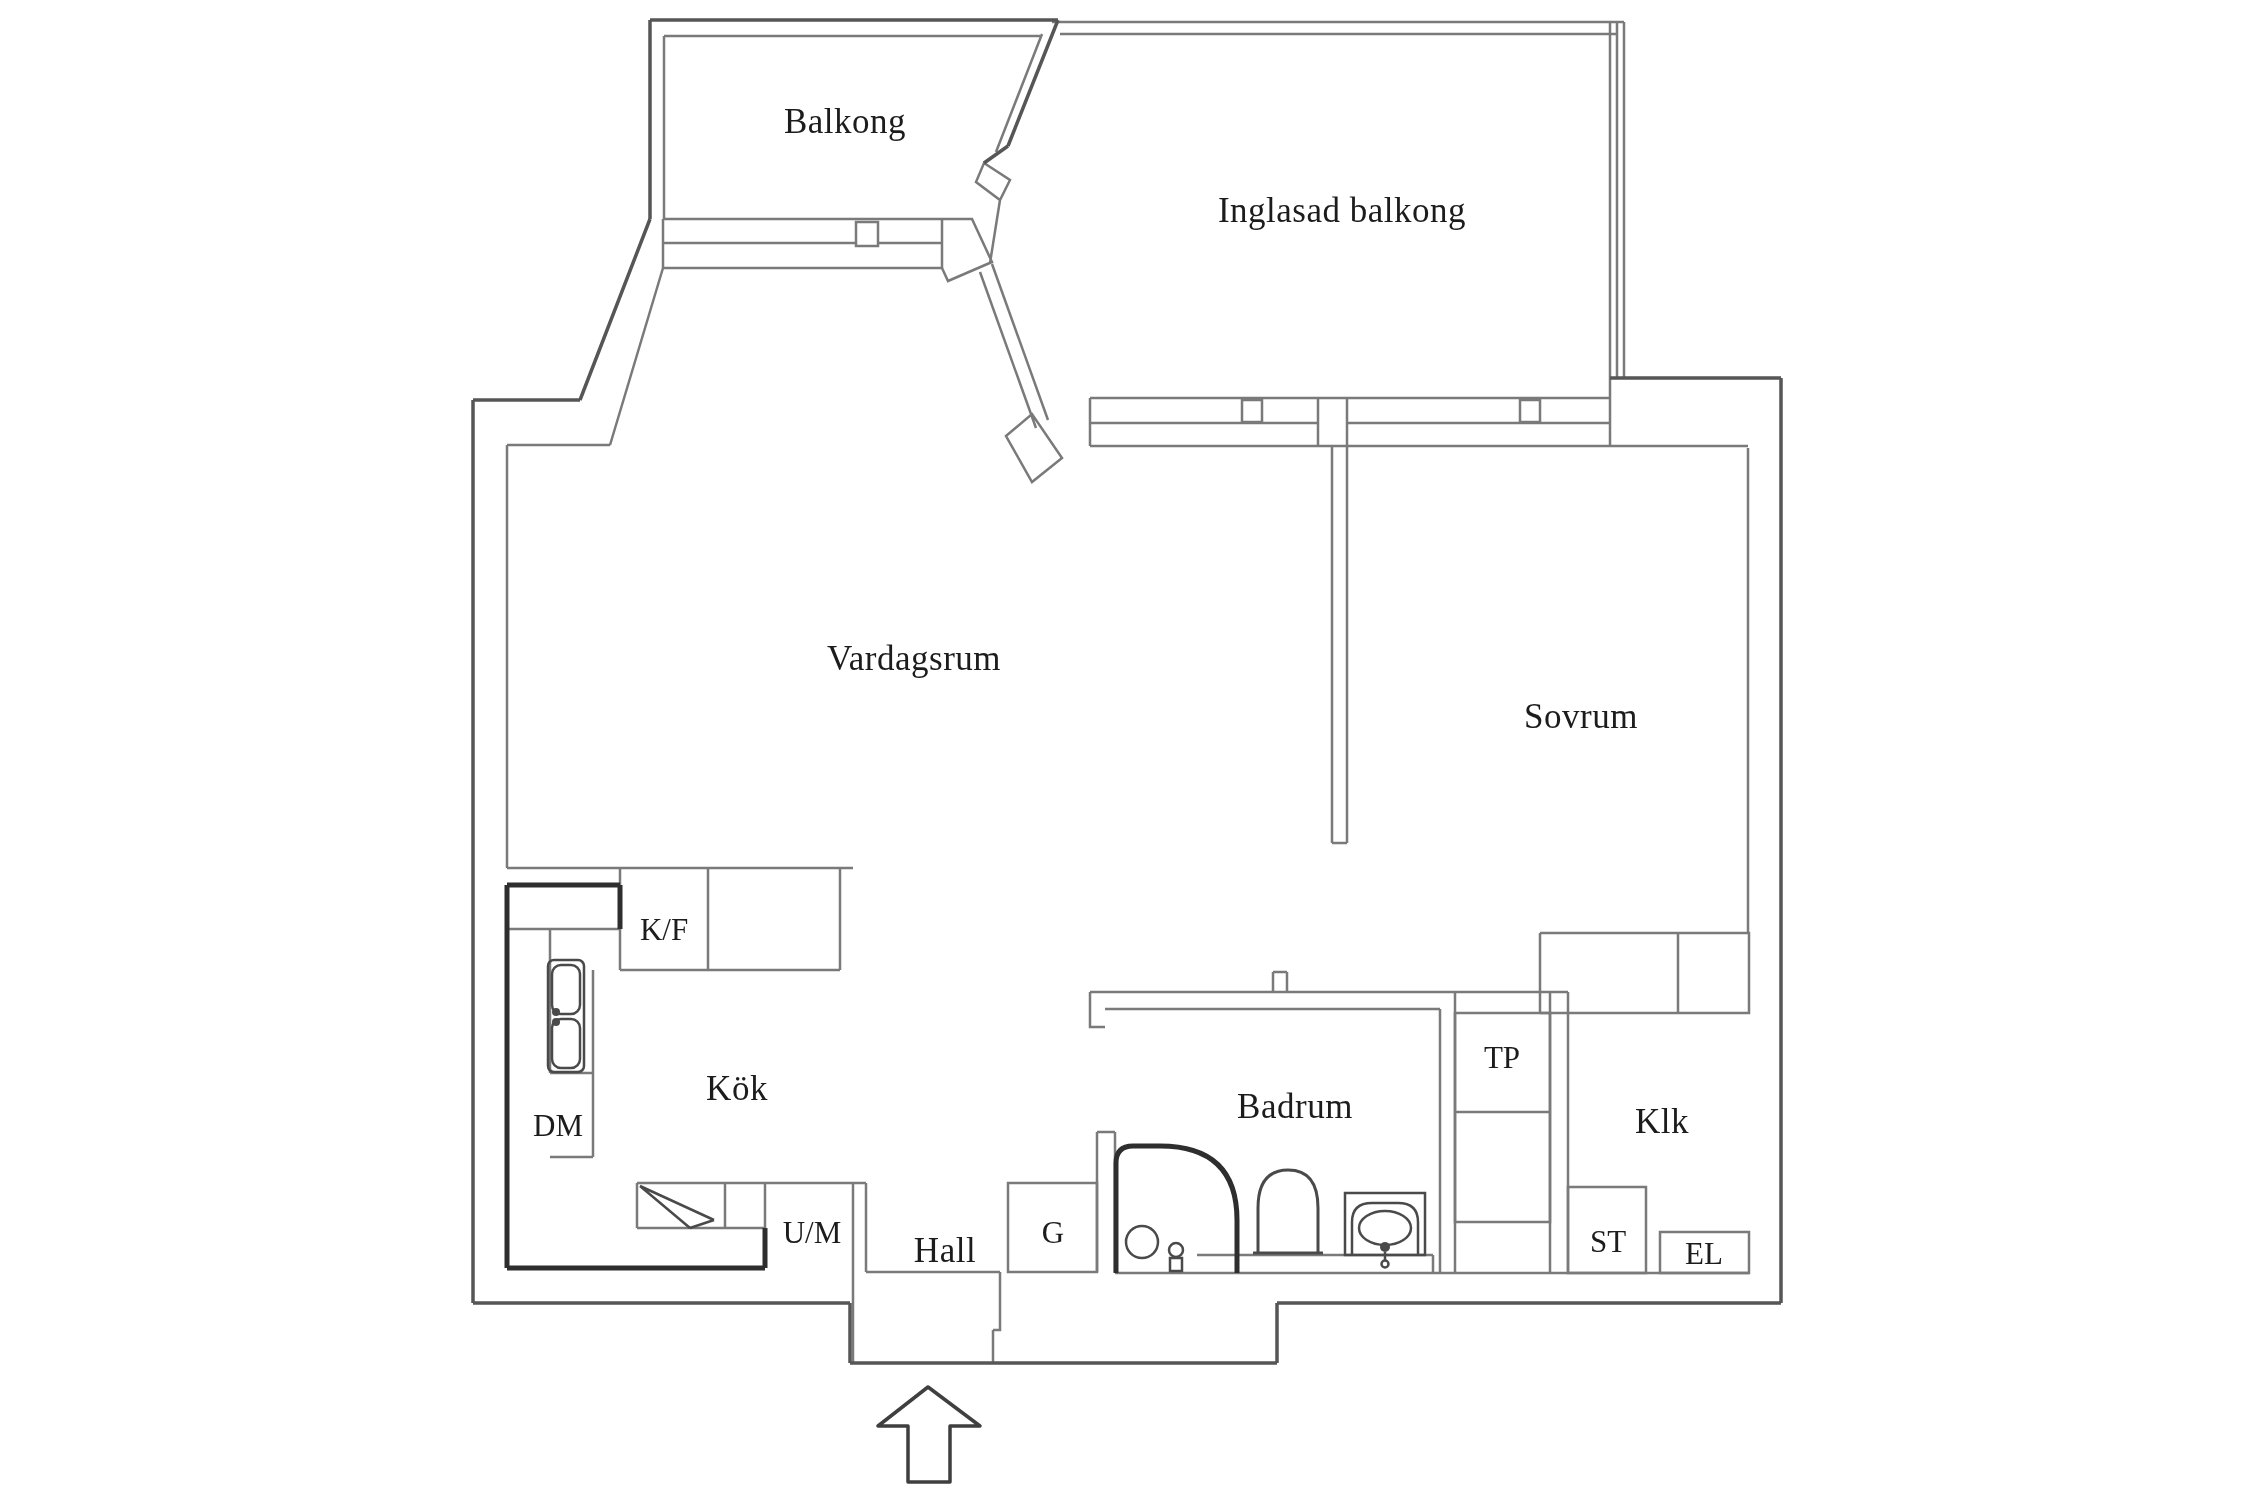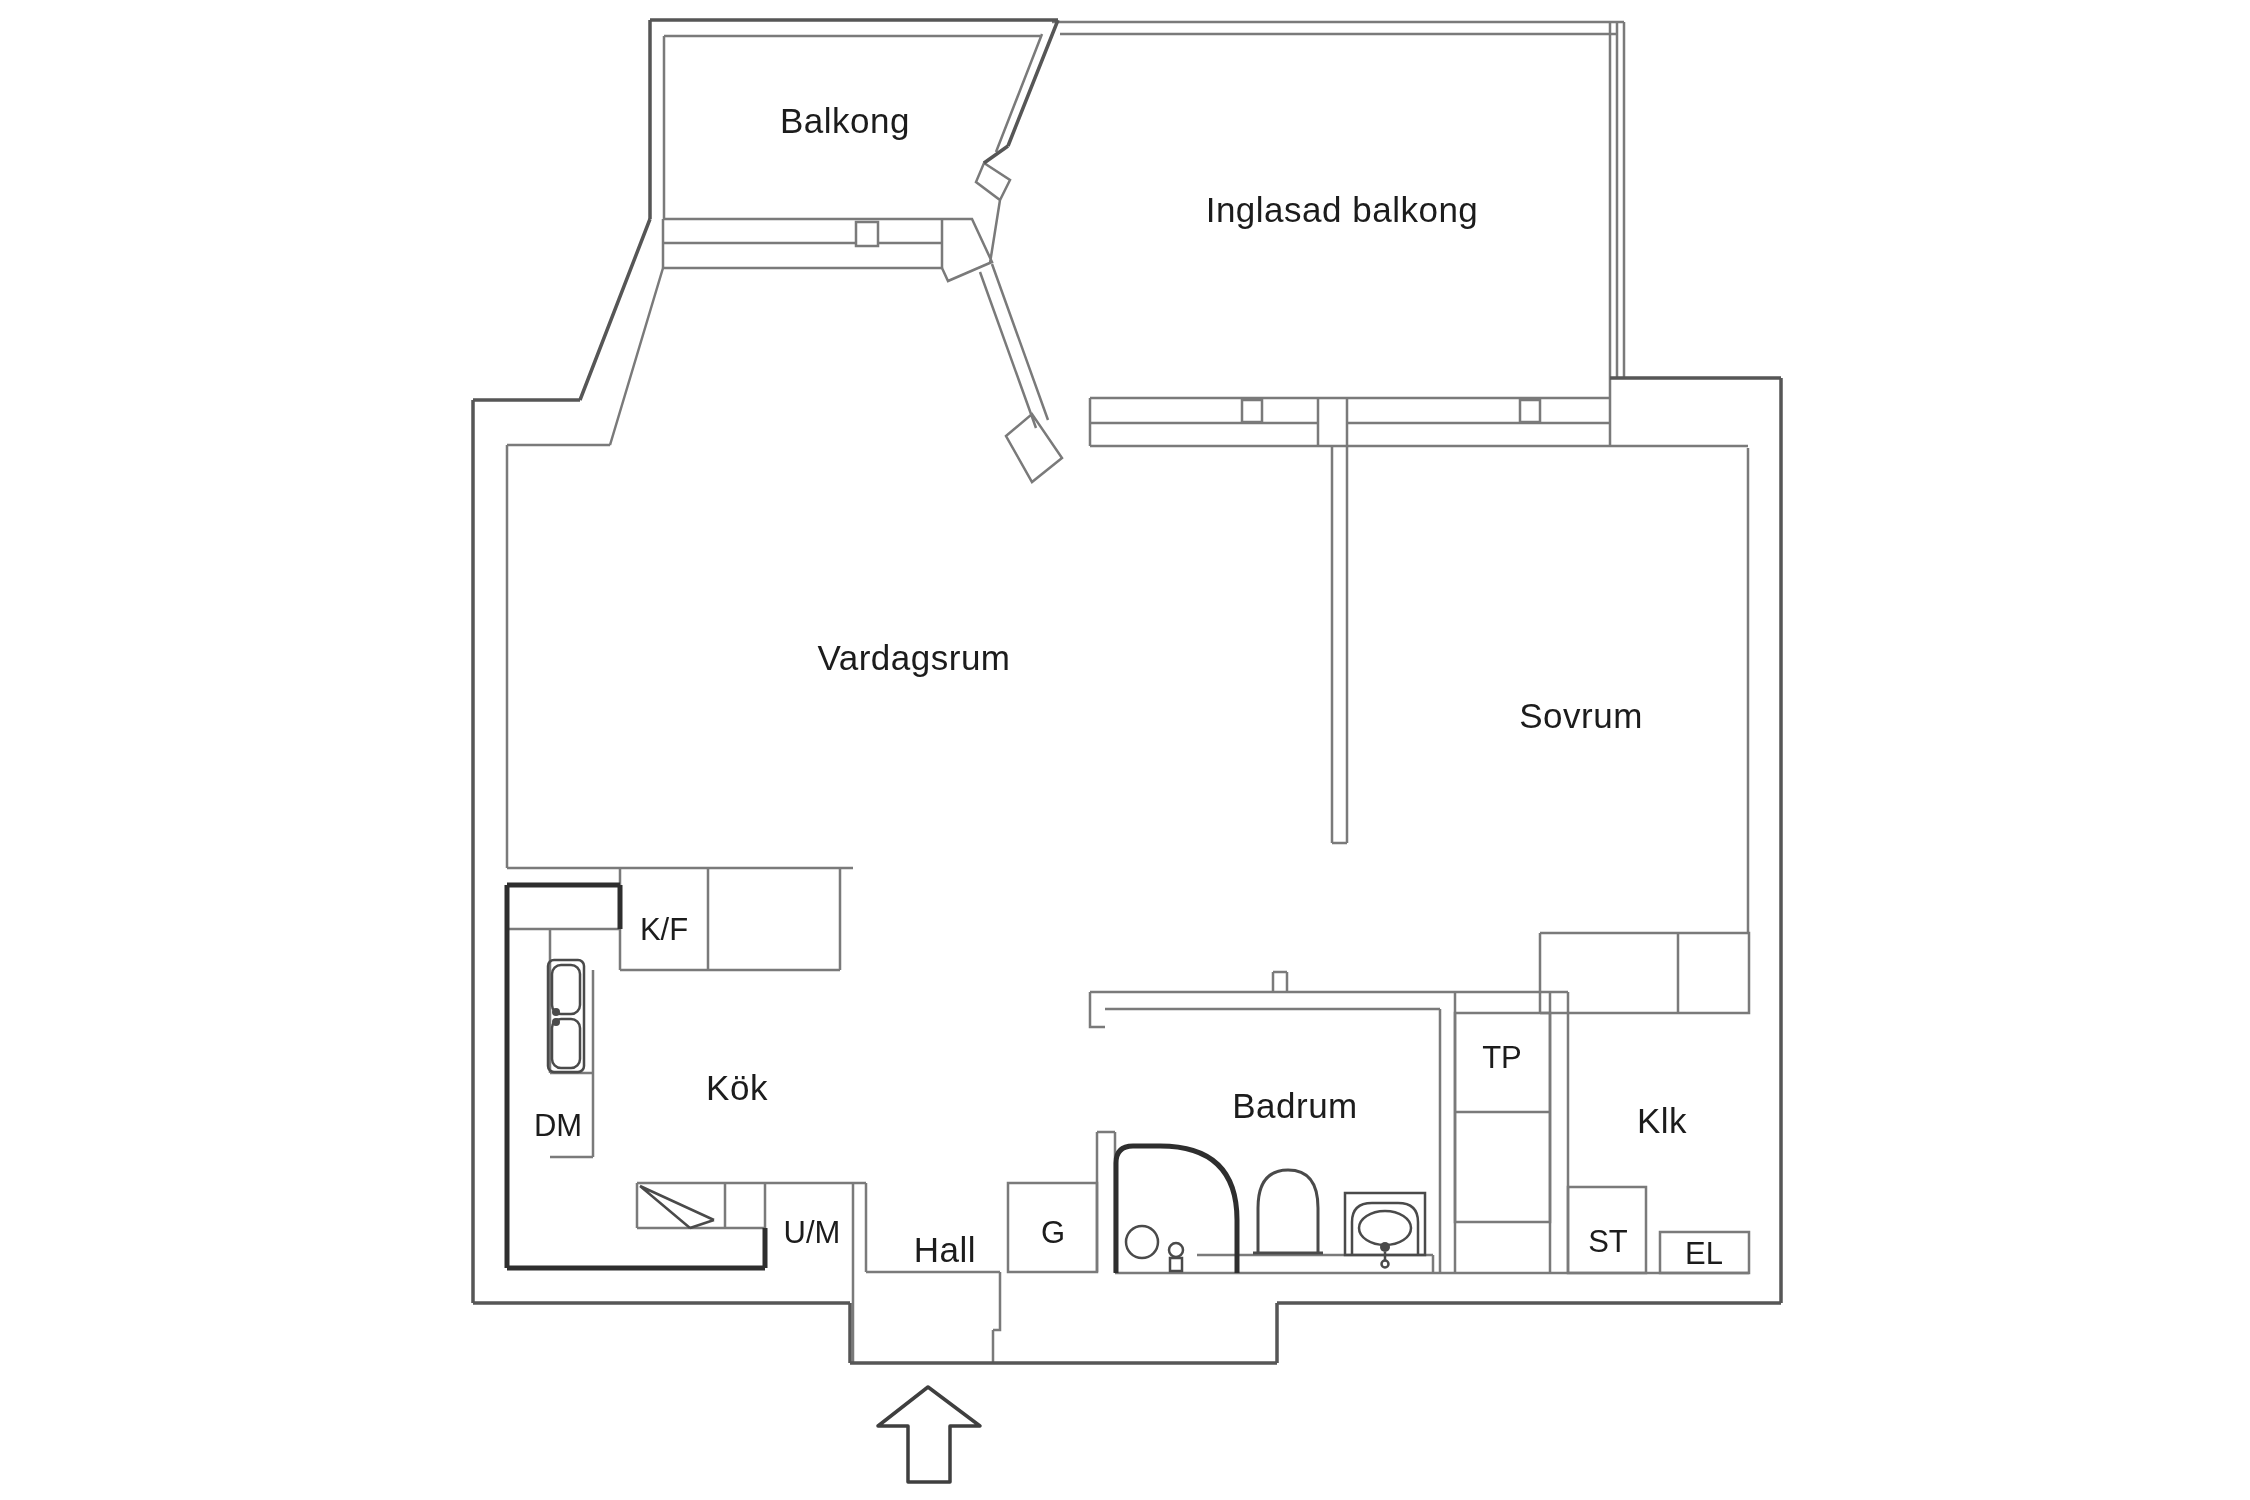--- a/index.html
+++ b/index.html
@@ -1,17 +1,17 @@
 <!DOCTYPE html>
 <html><head>
 <meta charset="utf-8">
 <style>
   html,body{margin:0;padding:0;background:#ffffff;}
   .stage{position:relative;width:2216px;height:1500px;background:#ffffff;overflow:hidden;
-         font-family:Liberation Sans, sans-serif;}
+         font-family:Liberation Serif, serif;}
   svg{display:block;}
   text{fill:#1c1c1c;}
   .room-lb{font-size:35px;letter-spacing:.5px;}
   .small-lb{font-size:31px;}
 </style>
 </head>
 <body>
 
 <div class="stage">
 <svg width="2250" height="1500" viewBox="0 0 2250 1500" xmlns="http://www.w3.org/2000/svg">

